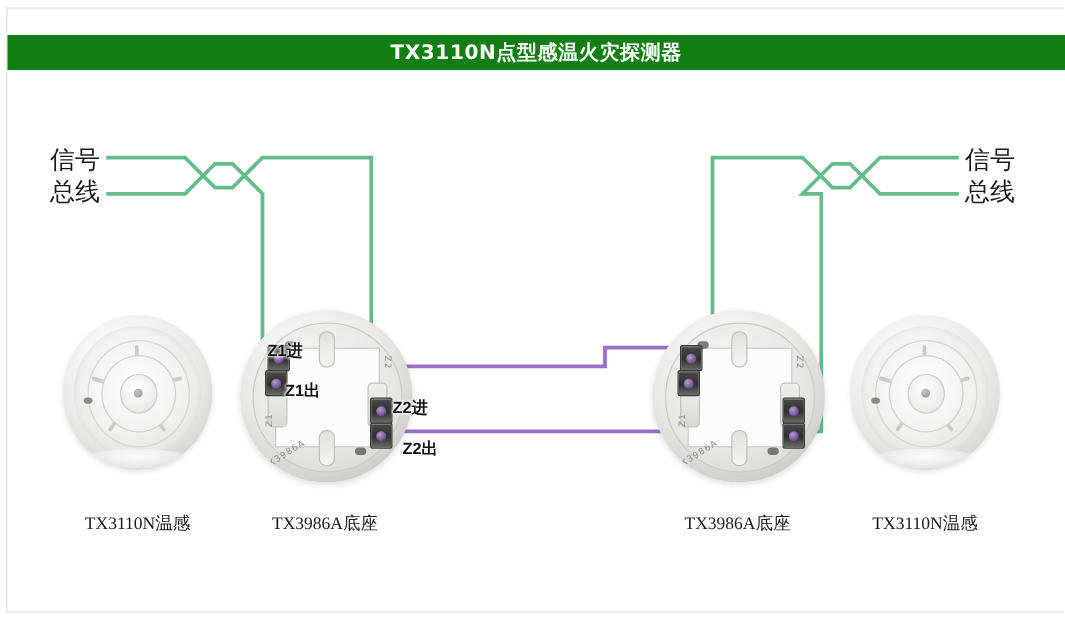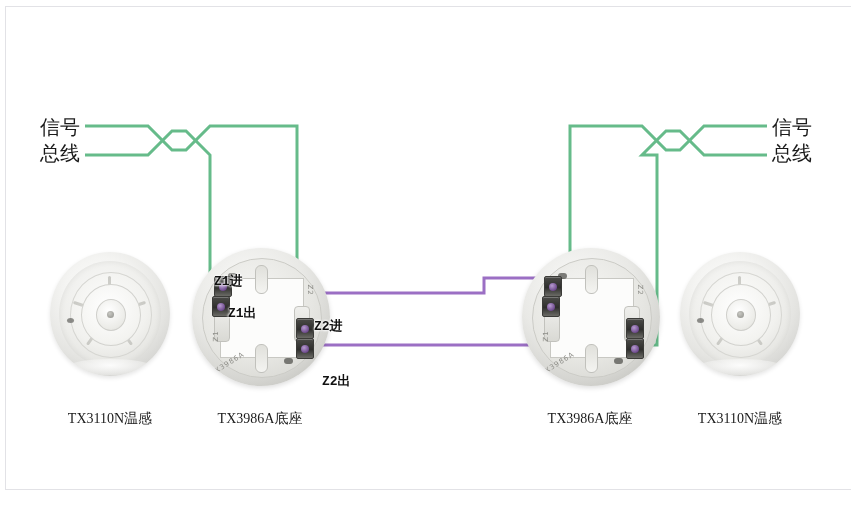--- a/index.html
+++ b/index.html
@@ -182,31 +182,31 @@
   .basetext{
     position:absolute;
     font-family:"DejaVu Sans","Liberation Sans",sans-serif;
     font-size:7px;color:#8d8d88;
     letter-spacing:1px;
   }
 
   
   .term-label{
     position:absolute;
-    font-family:Liberation Mono, monospace;
+    font-family:Liberation Sans, sans-serif;
     font-size:13px;
     font-weight:bold;
     color:#111111;
     white-space:nowrap;
     text-shadow:0 0 3px #fff, 0 0 3px #fff, 0 0 2px #fff;
   }
   #label-z1in{left:214px;top:272px;}
   #label-z1out{left:228px;top:304px;}
   #label-z2in{left:314px;top:317px;}
-  #label-z2out{left:322px;top:372px;}
+  #label-z2out{left:322px;top:350px;}
 
   
   .caption{
     position:absolute;
     font-family:"Liberation Serif","DejaVu Serif",serif;
     font-size:14px;
     color:#1a1a1a;
     white-space:nowrap;
     text-align:center;
   }
@@ -215,20 +215,23 @@
   #caption-right-base{left:530px;top:410px;width:120px;}
   #caption-right-detector{left:680px;top:410px;width:120px;}
 </style>
 </head>
 <body>
 
 <div id="page">
 
   <div id="frame"></div>
 
+  <div id="title-bar">
+    <span id="title-text">TX3110N点型感温火灾探测器</span>
+  </div>
 
   <svg id="wiring" viewBox="0 0 852 507">
 
     <g stroke="#66bb8a" stroke-width="3" fill="none" stroke-linejoin="miter" stroke-linecap="butt">
 
       <path d="M 85 126 L 148 126 L 172 150 L 186 150 L 210 126 L 297 126 L 297 300"></path>
 
       <path d="M 85 155 L 148 155 L 172 131 L 186 131 L 210 155 L 210 285"></path>
     </g>
 

